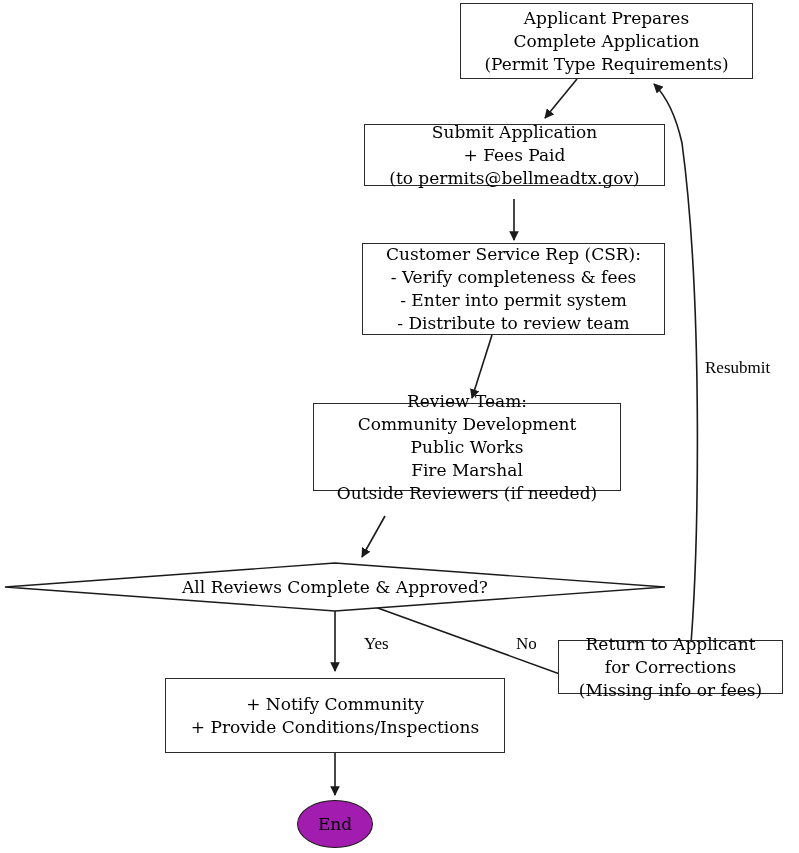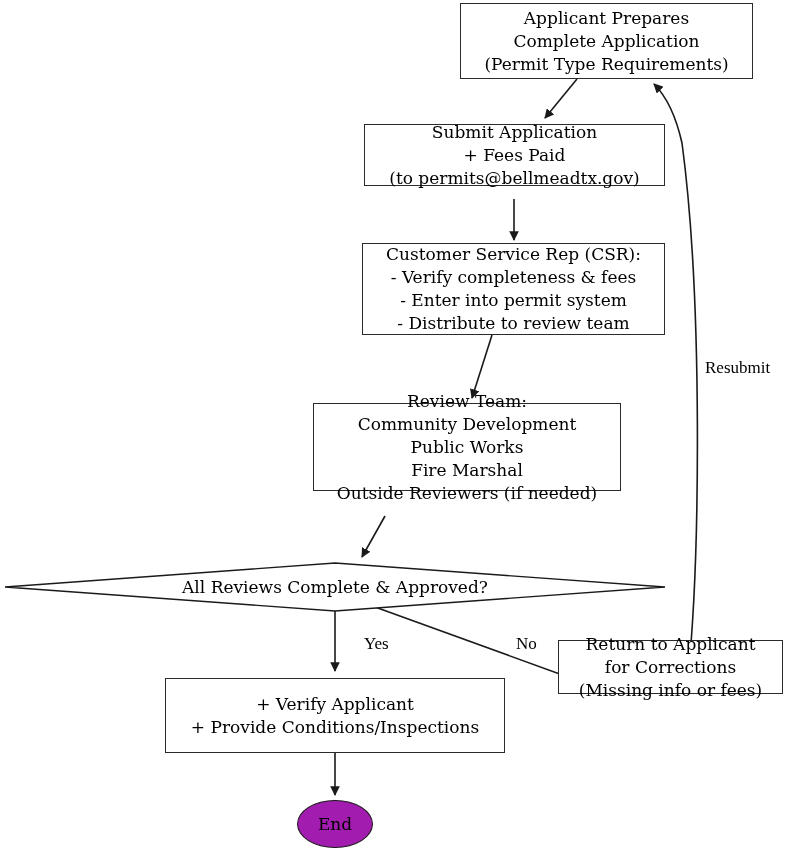--- a/index.html
+++ b/index.html
@@ -137,21 +137,21 @@
     <span class="line">Public Works</span>
     <span class="line">Fire Marshal</span>
     <span class="line">Outside Reviewers (if needed)</span>
   </div>
 
   <div class="diamond-wrap" style="left:5px; top:563px; width:660px; height:48px;">
     <span class="diamond-text">All Reviews Complete &amp; Approved?</span>
   </div>
 
   <div class="node box" style="left:165px; top:678px; width:340px; height:75px;">
-    <span class="line">+ Verify Applicant</span>
+    <span class="line">+ Notify Community</span>
     <span class="line">+ Provide Conditions/Inspections</span>
   </div>
 
   <div class="node box" style="left:558px; top:640px; width:225px; height:54px;">
     <span class="line">Return to Applicant</span>
     <span class="line">for Corrections</span>
     <span class="line">(Missing info or fees)</span>
   </div>
 
   <div class="ellipse-node" style="left:297px; top:800px; width:76px; height:48px;">

